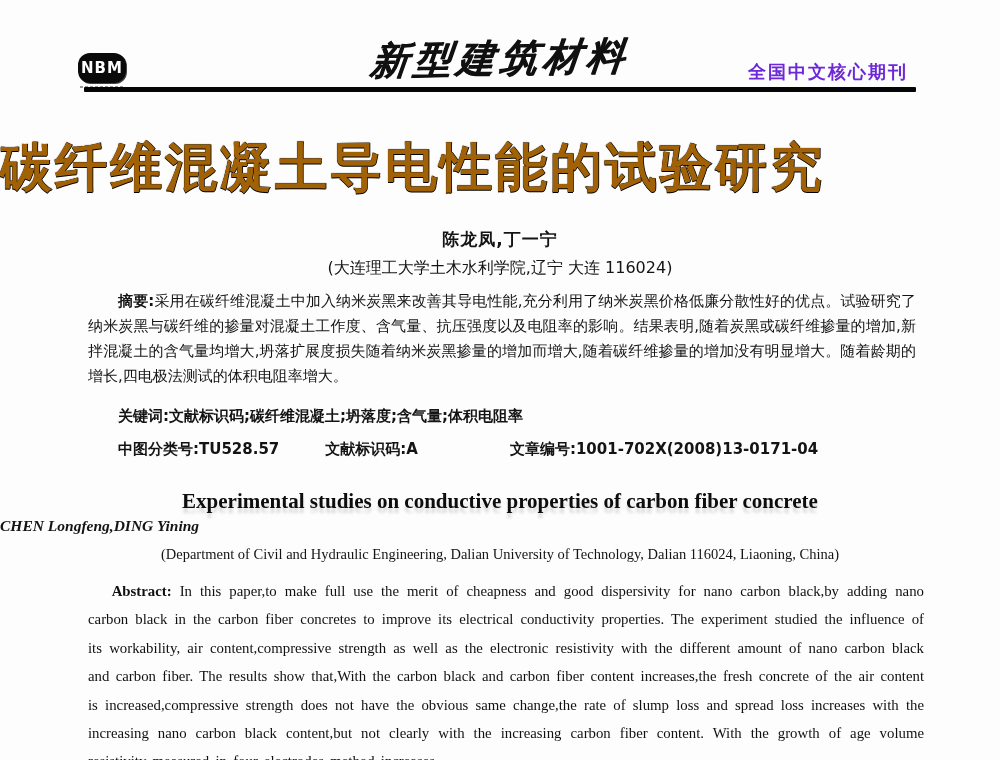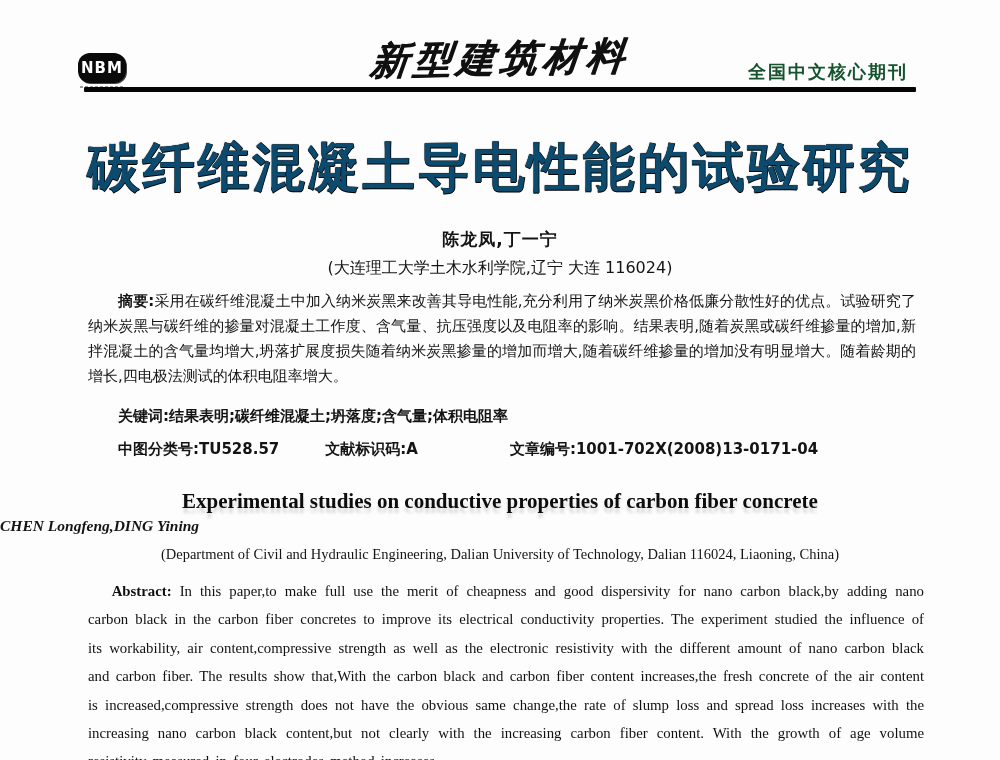--- a/index.html
+++ b/index.html
@@ -26,32 +26,32 @@
   .calligraphy {
     position: absolute; left: 0; right: 0; top: 33px; text-align: center;
     font-size: 38px; font-weight: 800; font-style: italic;
     letter-spacing: 5px; color: #101010;
     transform: skewX(-7deg) rotate(-1.2deg);
     text-shadow: 0.5px 0.5px 0 #111;
   }
   .core-label {
     position: absolute; right: 92px; top: 60px;
     font-family: "DejaVu Serif", serif;
-    font-size: 18px; font-weight: 600; letter-spacing: 2px; color: #14532d;
+    font-size: 18px; font-weight: 600; letter-spacing: 2px; color: #6d28d9;
   }
   .header-rule {
     position: absolute; left: 84px; right: 84px; top: 87px; height: 5px;
     background: #050505; border-radius: 1px;
   }
 
   
   .title-cn {
     position: absolute; left: 0; right: 0; top: 133px; margin: 0;
-    text-align: center; font-size: 52px; font-weight: 900;
-    letter-spacing: 3px; color: #0c4a6e;
+    font-size: 52px; font-weight: 900;
+    letter-spacing: 3px; color: #a16207;
     text-shadow: 0 0 1px #000, 0.7px 0 0 #000, 0 0.7px 0 #000;
   }
   .authors-cn {
     position: absolute; left: 0; right: 0; top: 228px; text-align: center;
     font-size: 17px; font-weight: 700; letter-spacing: 1px;
   }
   .affil-cn {
     position: absolute; left: 0; right: 0; top: 258px; text-align: center;
     font-size: 16px; font-weight: 500;
   }
@@ -113,21 +113,21 @@
   <div class="header-rule"></div>
 
   <h1 class="title-cn">碳纤维混凝土导电性能的试验研究</h1>
 
   <div class="authors-cn">陈龙凤,丁一宁</div>
 
   <div class="affil-cn">(大连理工大学土木水利学院,辽宁 大连  116024)</div>
 
   <p class="abstract-cn"><span class="b">摘要:</span><span>采用在碳纤维混凝土中加入纳米炭黑来改善其导电性能,充分利用了纳米炭黑价格低廉分散性好的优点。试验研究了纳米炭黑与碳纤维的掺量对混凝土工作度、含气量、抗压强度以及电阻率的影响。结果表明,随着炭黑或碳纤维掺量的增加,新拌混凝土的含气量均增大,坍落扩展度损失随着纳米炭黑掺量的增加而增大,随着碳纤维掺量的增加没有明显增大。随着龄期的增长,四电极法测试的体积电阻率增大。</span></p>
 
-  <p class="keywords"><span class="b">关键词:</span><span>结果表明;碳纤维混凝土;坍落度;含气量;体积电阻率</span></p>
+  <p class="keywords"><span class="b">关键词:</span><span>文献标识码;碳纤维混凝土;坍落度;含气量;体积电阻率</span></p>
 
   <p class="classline"><span class="item1"><span class="b">中图分类号:</span><span>TU528.57</span></span><span class="item2"><span class="b">文献标识码:</span><span>A</span></span><span class="item3"><span class="b">文章编号:</span><span>1001-702X(2008)13-0171-04</span></span></p>
 
   <div class="title-en">Experimental studies on conductive properties of carbon fiber concrete</div>
 
   <div class="authors-en">CHEN Longfeng,DING Yining</div>
 
   <div class="affil-en">(Department of Civil and Hydraulic Engineering, Dalian University of Technology, Dalian 116024, Liaoning, China)</div>
 
   <p class="abstract-en"><span class="b">Abstract:</span> <span>In this paper,to make full use the merit of cheapness and good dispersivity for nano carbon black,by adding nano carbon black in the carbon fiber concretes to improve its electrical conductivity properties. The experiment studied the influence of its workability, air content,compressive strength as well as the electronic resistivity with the different amount of nano carbon black and carbon fiber. The results show that,With the carbon black and carbon fiber content increases,the fresh concrete of the air content is increased,compressive strength does not have the obvious same change,the rate of slump loss and spread loss increases with the increasing nano carbon black content,but not clearly with the increasing carbon fiber content. With the growth of age volume resistivity measured in four electrodes method increases.</span></p>

